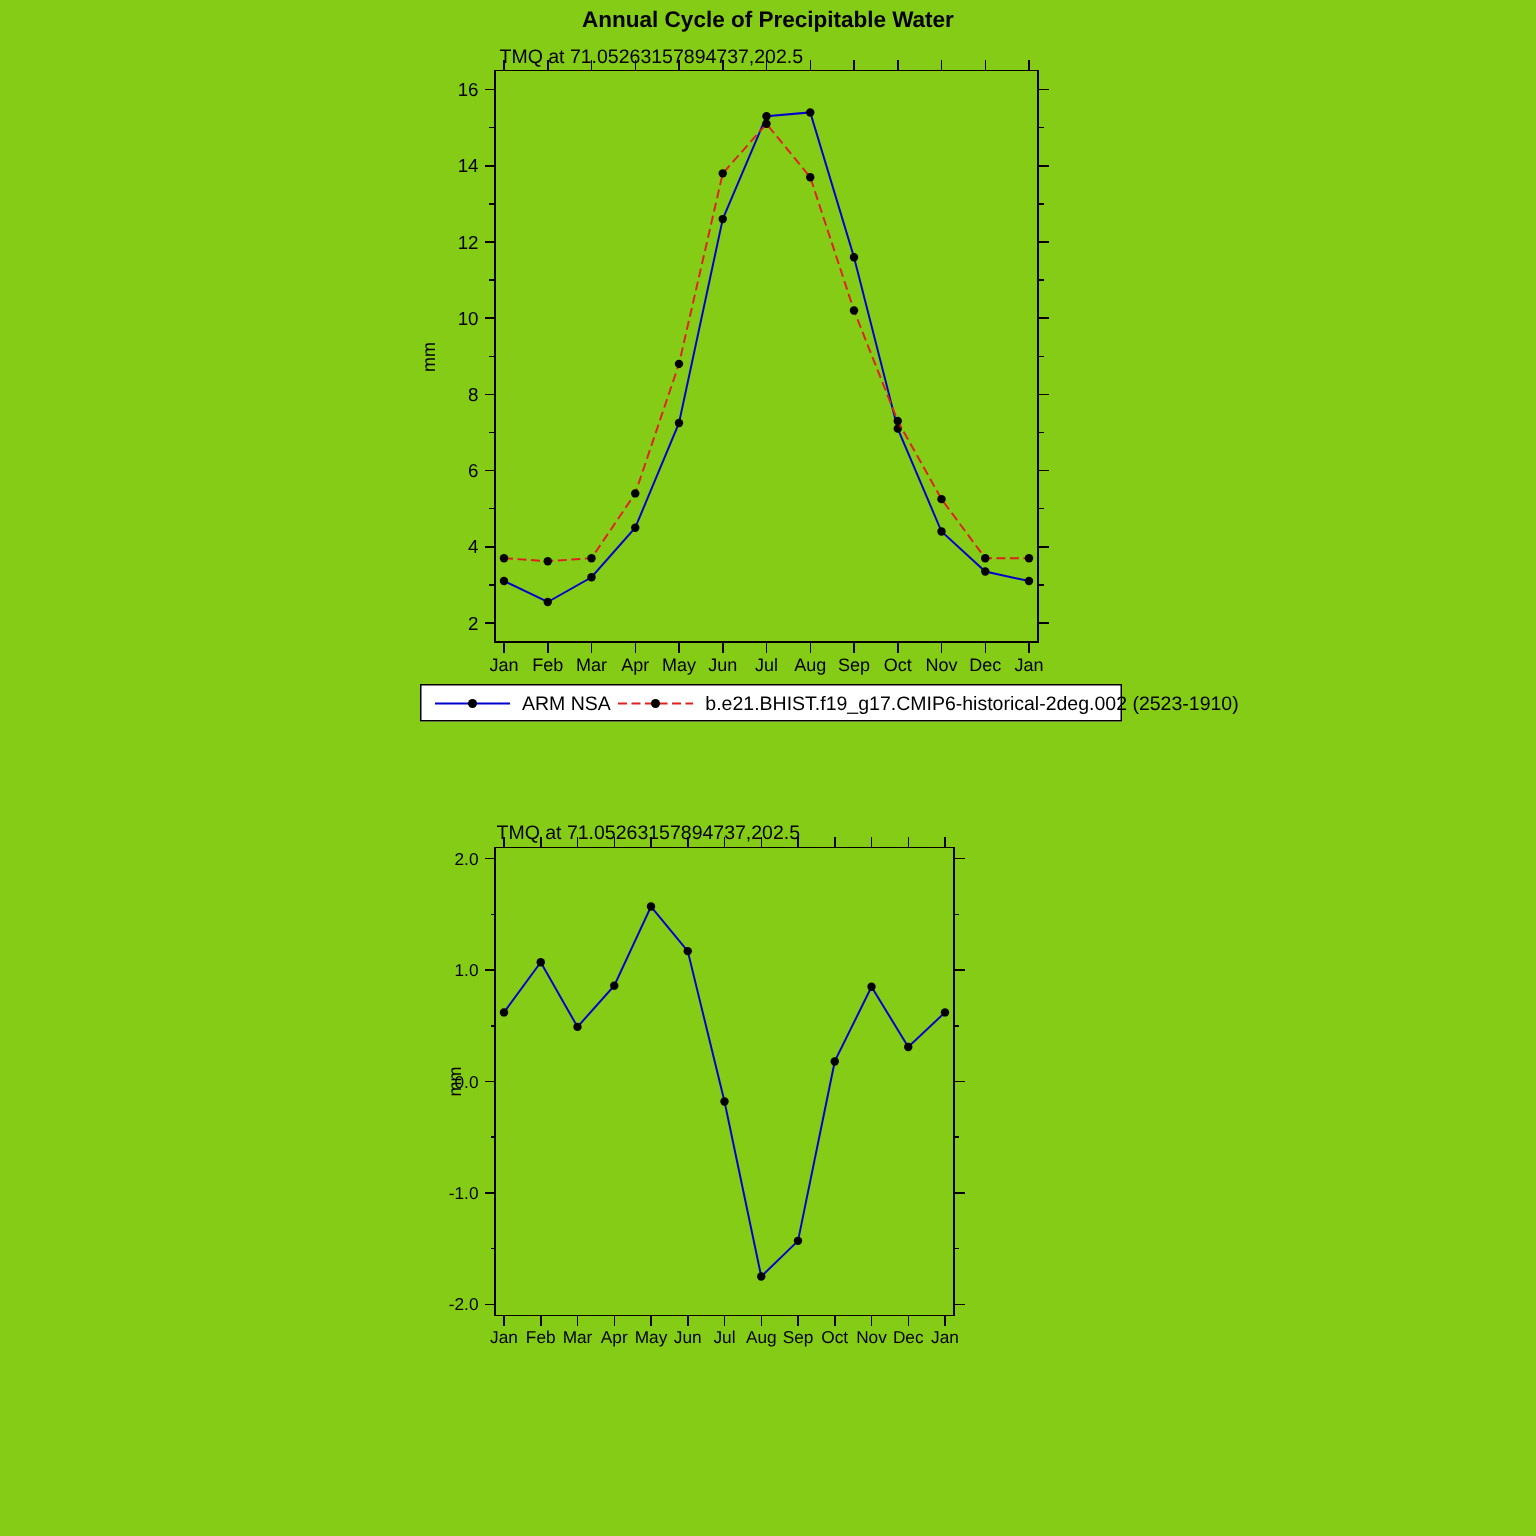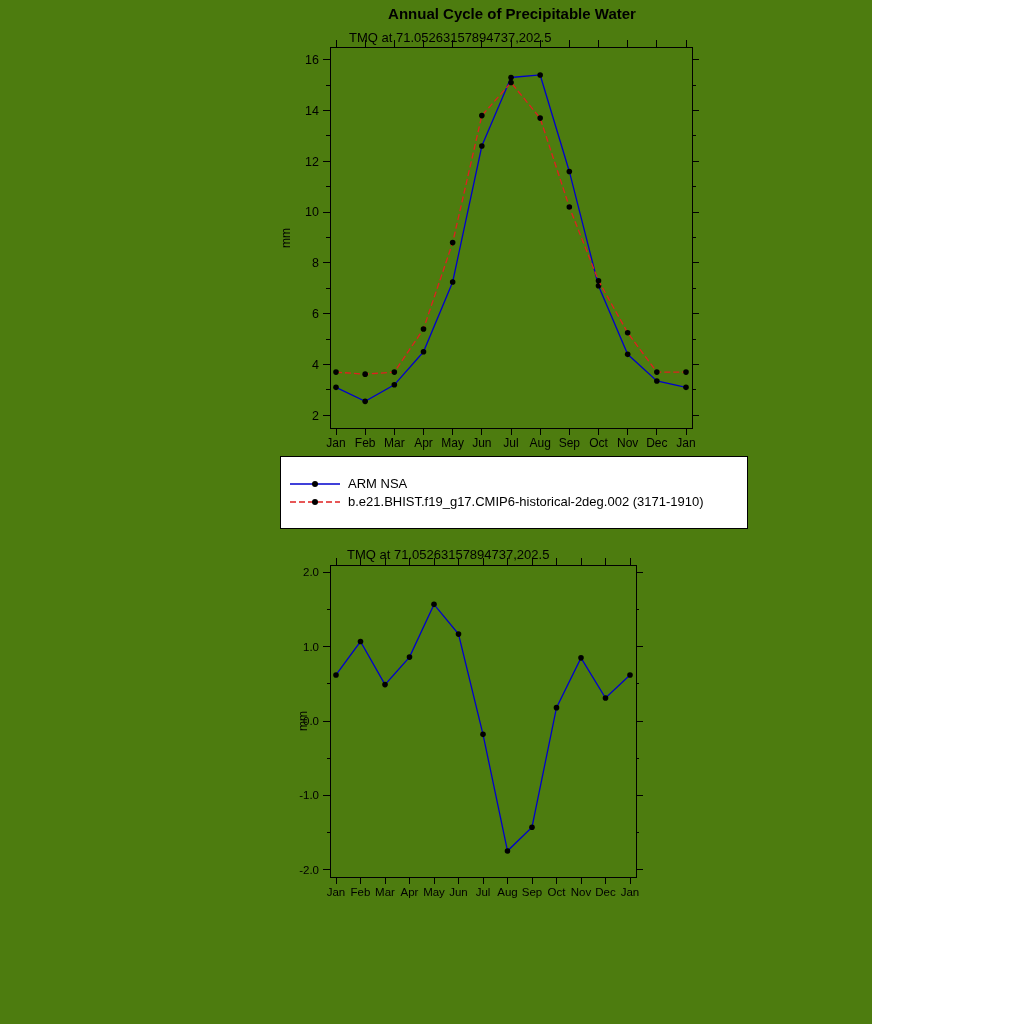--- a/index.html
+++ b/index.html
@@ -4,37 +4,36 @@
 <style>
   html, body {
     margin: 0;
     padding: 0;
     background: #ffffff;
     font-family: "Liberation Sans", sans-serif;
     color: #000;
   }
   #canvas {
     position: relative;
-    width: 872px;
+    width: 1024px;
     height: 1024px;
-    background: #4d7c0f;
+    background: #84cc16;
     overflow: hidden;
   }
   .abs { position: absolute; }
   .chart-title {
     font-weight: bold;
     font-size: 15px;
     text-align: center;
     width: 500px;
     white-space: nowrap;
   }
   .chart-subtitle {
     font-size: 13px;
     white-space: nowrap;
-    margin-left: 16px;
   }
   #title1 { left: 262px; top: 5px; }
   #subtitle1 { left: 333px; top: 30px; }
   #title2 { left: 233px; top: 524px; font-size: 14px; }
   #subtitle2 { left: 331px; top: 547px; }
   .ylabel {
     font-size: 12px;
     transform: rotate(-90deg);
     transform-origin: center center;
   }
@@ -42,23 +41,23 @@
   #ylabel2 { left: 293px; top: 714px; }
   #chart-top { left: 250px; top: 25px; }
   #chart-bottom { left: 250px; top: 540px; }
   svg text { font-family: "Liberation Sans", sans-serif; fill: #000; }
   #legend {
     left: 280px;
     top: 456px;
     width: 452px;
     border: 1px solid #000;
     background: #fff;
-    padding: 19px 7px;
+    padding: 4px 7px;
     display: flex;
-    flex-direction: column;
+    flex-direction: row;
     gap: 3px;
     font-size: 13px;
   }
   .legend-row {
     display: flex;
     align-items: center;
     gap: 6px;
     white-space: nowrap;
   }
   .legend-sample { flex: 0 0 auto; }
@@ -197,21 +196,21 @@
         <line x1="2" y1="7" x2="52" y2="7" stroke="#0000cc" stroke-width="1.3"></line>
         <circle cx="27" cy="7" r="3" fill="#000"></circle>
       </svg>
       <span>ARM NSA</span>
     </div>
     <div class="legend-row">
       <svg class="legend-sample" width="54" height="14" viewBox="0 0 54 14">
         <line x1="2" y1="7" x2="52" y2="7" stroke="#e02020" stroke-width="1.3" stroke-dasharray="6,3"></line>
         <circle cx="27" cy="7" r="3" fill="#000"></circle>
       </svg>
-      <span>b.e21.BHIST.f19_g17.CMIP6-historical-2deg.002 (3171-1910)</span>
+      <span>b.e21.BHIST.f19_g17.CMIP6-historical-2deg.002 (2523-1910)</span>
     </div>
   </div>
 
 
   <div id="subtitle2" class="abs chart-subtitle">TMQ at 71.05263157894737,202.5</div>
 
   <div id="ylabel2" class="abs ylabel">mm</div>
 
   <svg id="chart-bottom" class="abs" width="450" height="380" viewBox="0 0 450 380">
       <g stroke="#000" stroke-width="1" shape-rendering="crispEdges">

